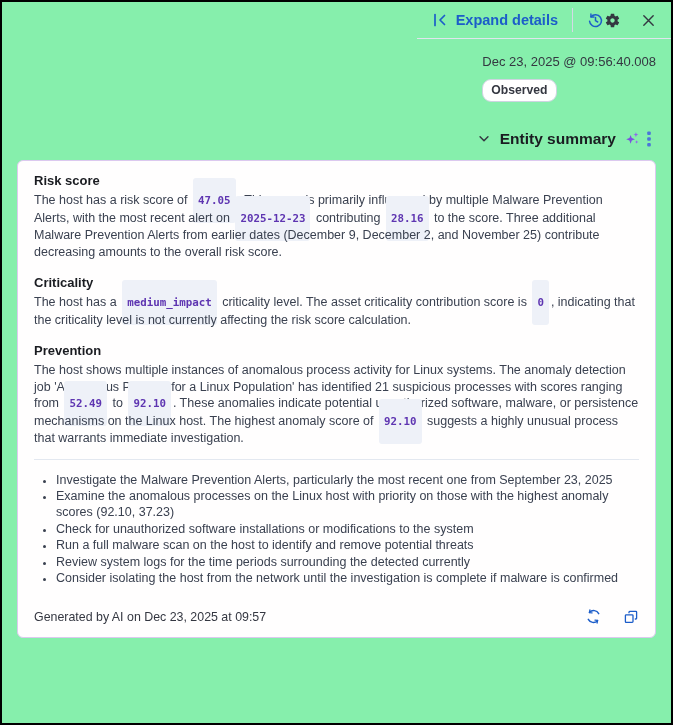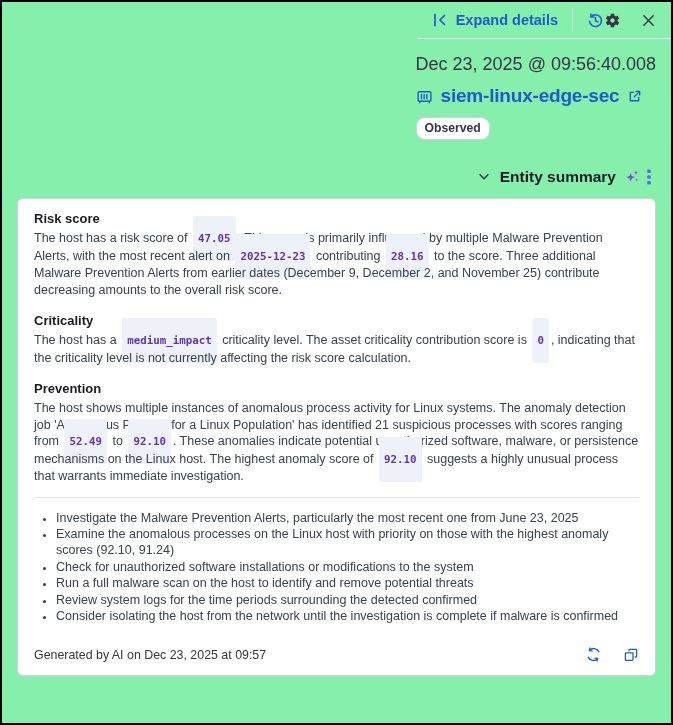--- a/index.html
+++ b/index.html
@@ -27,21 +27,21 @@
     cursor:pointer; background:none; border:none; padding:0;
     font-family:inherit;
   }
   .topbar-divider { width:1px; height:24px; background:#d3dae6; margin:0 14px; }
   .icon-btn { background:none; border:none; padding:0; cursor:pointer; display:flex; align-items:center; }
   .topbar-spacer { flex:1; }
   .topbar-right { display:flex; align-items:center; gap:20px; }
 
   
   .head-block { padding:13px 15px 0 15px; }
-  .timestamp { font-size:18px; color:#343741; margin:2px 0 10px 0; }
+  .timestamp { font-size:13px; color:#343741; margin:2px 0 10px 0; }
   .host-row { display:flex; align-items:center; gap:8px; margin:0 0 10px 0; }
   .host-title { font-size:19px; font-weight:700; color:#1c5dc9; letter-spacing:-0.2px; cursor:pointer; }
   .badge {
     display:inline-block;
     border:1px solid #cdd4e0; border-radius:9px;
     padding:3px 8px 4px 8px;
     font-size:12.2px; font-weight:600; color:#343741;
     margin-bottom:13px; background:#fff;
   }
   .full-divider { border-top:1px solid #e0e5ee; }
@@ -129,39 +129,20 @@
           <svg width="15" height="15" viewBox="0 0 16 16" fill="none" stroke="#343741" stroke-width="1.5" stroke-linecap="round">
             <path d="M3 3l10 10M13 3 3 13"></path>
           </svg>
         </span>
       </button>
     </div>
   </div>
 
   <div class="head-block">
     <div class="timestamp">Dec 23, 2025 @ 09:56:40.008</div>
-    <div class="host-row">
-      <span style="display:flex">
-        <svg width="17" height="17" viewBox="0 0 16 16" fill="none" stroke="#1c5dc9" stroke-width="1.3" stroke-linejoin="round">
-          <rect x="2" y="3.5" width="12" height="9" rx="1"></rect>
-          <path d="M5.2 6v4.2M7.7 6v4.2M10.2 6v4.2" stroke-linecap="round"></path>
-          <path d="M3.5 12.5v1.3M12.5 12.5v1.3" stroke-linecap="round"></path>
-        </svg>
-      </span>
-      <span class="host-title">siem-linux-edge-sec</span>
-      <button class="icon-btn">
-        <span style="display:flex">
-          <svg width="15" height="15" viewBox="0 0 16 16" fill="none" stroke="#1c5dc9" stroke-width="1.4" stroke-linecap="round" stroke-linejoin="round">
-            <path d="M7 3.5H3.5v9h9V9"></path>
-            <path d="M9.5 2.5h4v4"></path>
-            <path d="M13.2 2.8 7.8 8.2"></path>
-          </svg>
-        </span>
-      </button>
-    </div>
     <span class="badge">Observed</span>
   </div>
 
   <div class="full-divider"></div>
 
   <div class="summary-header">
     <button class="chev-btn">
       <span style="display:flex">
         <svg width="14" height="14" viewBox="0 0 16 16" fill="none" stroke="#343741" stroke-width="1.7" stroke-linecap="round" stroke-linejoin="round">
           <path d="M3.5 5.5 8 10l4.5-4.5"></path>
@@ -195,25 +176,25 @@
 
     <h4 class="sec-heading">Criticality</h4>
     <p class="sec-para">The host has a <code>medium_impact</code> criticality level. The asset criticality contribution score is <code>0</code>, indicating that the criticality level is not currently affecting the risk score calculation. </p>
 
     <h4 class="sec-heading">Prevention</h4>
     <p class="sec-para" style="margin-bottom:0">The host shows multiple instances of anomalous process activity for Linux systems. The anomaly detection job 'Anomalous Process for a Linux Population' has identified 21 suspicious processes with scores ranging from <code>52.49</code> to <code>92.10</code>. These anomalies indicate potential unauthorized software, malware, or persistence mechanisms on the Linux host. The highest anomaly score of <code>92.10</code> suggests a highly unusual process that warrants immediate investigation. </p>
 
     <div class="panel-divider"></div>
 
     <ul class="rec-list">
-      <li>Investigate the Malware Prevention Alerts, particularly the most recent one from June 23, 2025</li>
-      <li>Examine the anomalous processes on the Linux host with priority on those with the highest anomaly scores (92.10, 91.24)</li>
+      <li>Investigate the Malware Prevention Alerts, particularly the most recent one from September 23, 2025</li>
+      <li>Examine the anomalous processes on the Linux host with priority on those with the highest anomaly scores (92.10, 37.23)</li>
       <li>Check for unauthorized software installations or modifications to the system</li>
       <li>Run a full malware scan on the host to identify and remove potential threats</li>
-      <li>Review system logs for the time periods surrounding the detected confirmed</li>
+      <li>Review system logs for the time periods surrounding the detected currently</li>
       <li>Consider isolating the host from the network until the investigation is complete if malware is confirmed</li>
     </ul>
 
     <div class="panel-footer">
       <span class="gen-text">Generated by AI on Dec 23, 2025 at 09:57</span>
       <span class="footer-spacer"></span>
       <div class="footer-icons">
         <button class="icon-btn">
           <span style="display:flex">
             <svg width="17" height="17" viewBox="0 0 16 16" fill="none" stroke="#1c5dc9" stroke-width="1.4" stroke-linecap="round" stroke-linejoin="round">

